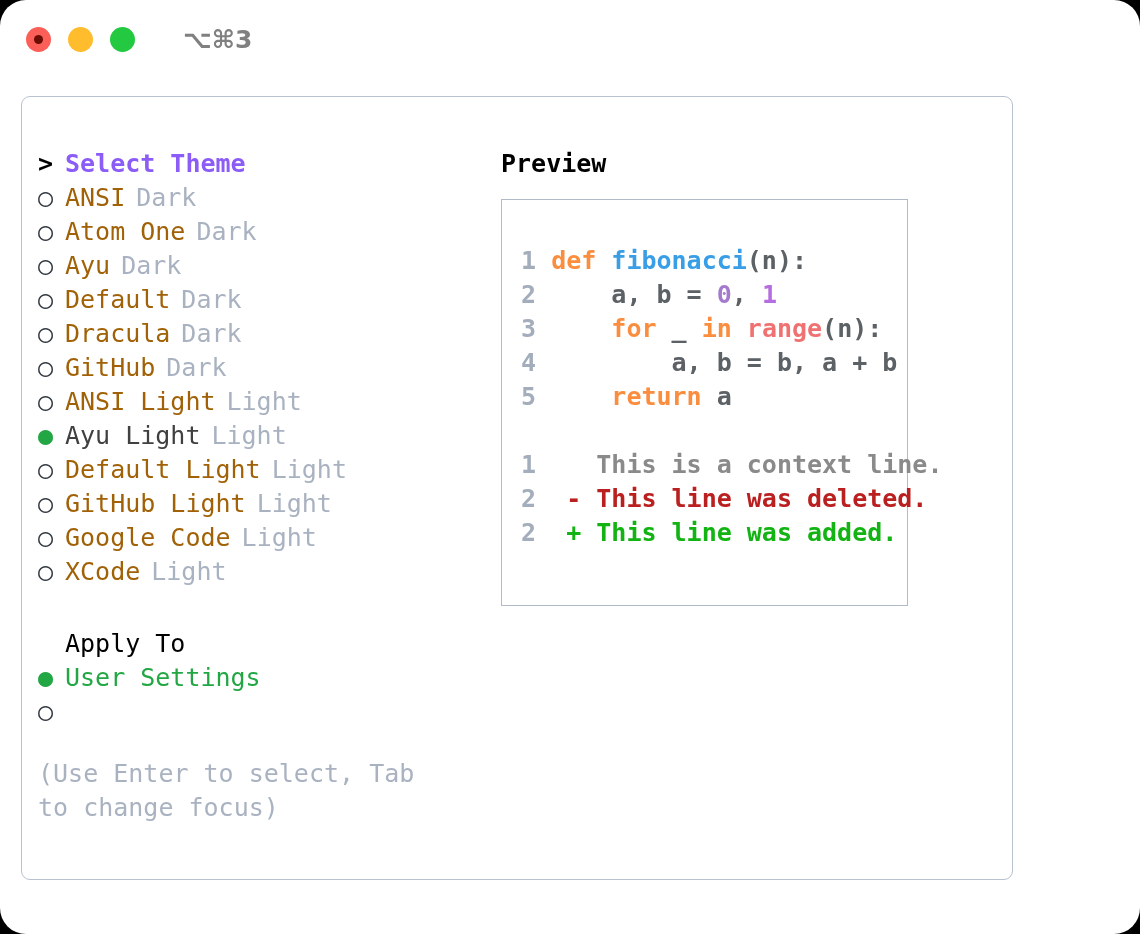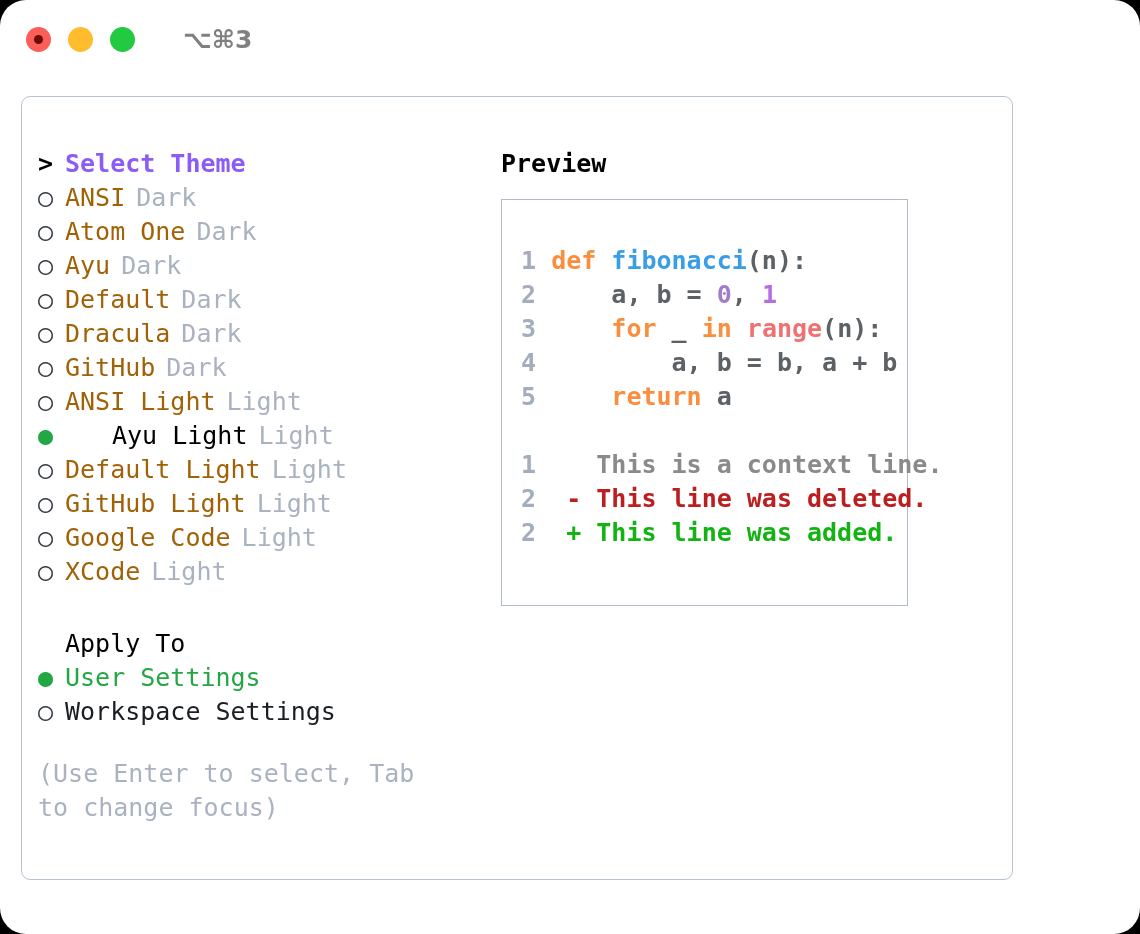--- a/index.html
+++ b/index.html
@@ -121,21 +121,21 @@
     font-size: 25px;
     font-weight: 700;
     color: #8b5cf6;
   }
   .plain-title {
     font-size: 25px;
     color: #000000;
   }
 
   .theme-name { color: #a16207; }
-  .theme-name.selected { color: #000000; margin-left: 47px; }
+  .theme-name.selected { color: #404040; }
   .theme-kind {
     color: #a9b2c0;
     margin-left: 11px;
   }
 
   .apply-label {
     color: #1b1f24;
   }
   .apply-label.selected { color: #23a744; }
 
@@ -289,21 +289,20 @@
           <span class="plain-title">Apply To</span>
         </div>
 
         <div id="apply-rows">
             <div class="row">
               <span class="marker sel">●</span>
               <span class="apply-label selected">User Settings</span>
             </div>
             <div class="row">
               <span class="marker">○</span>
-              <span class="apply-label">Workspace Settings</span>
             </div>
           </div>
 
         <div class="spacer-sm"></div>
 
         <div class="hint">(Use Enter to select, Tab to change focus)</div>
       </div>
 
       <div class="right-col">
         <div class="preview-title">Preview</div>

